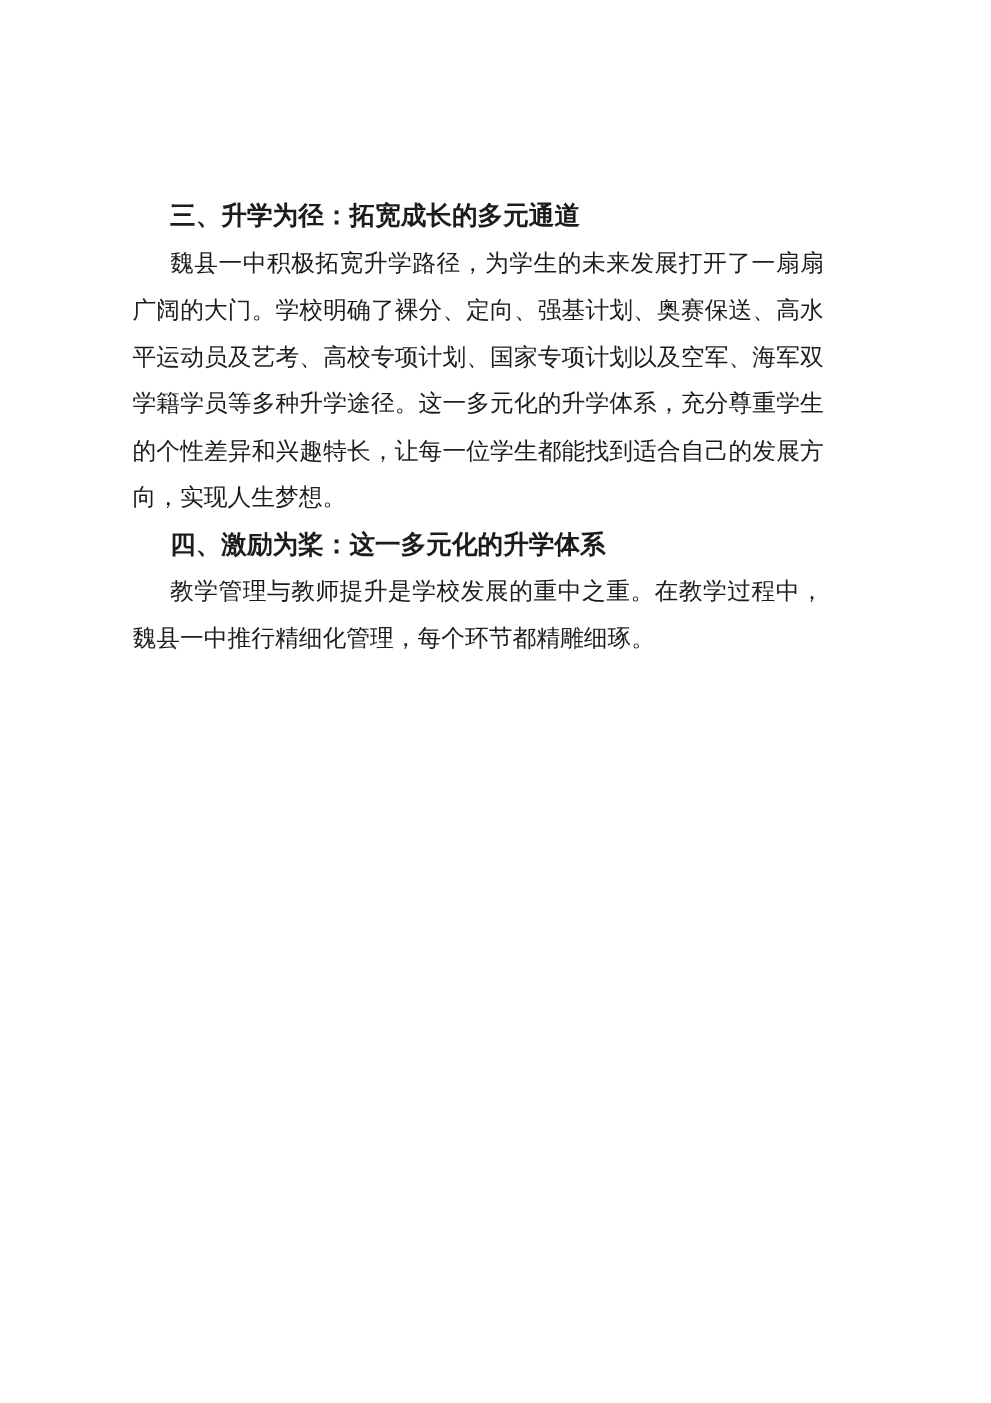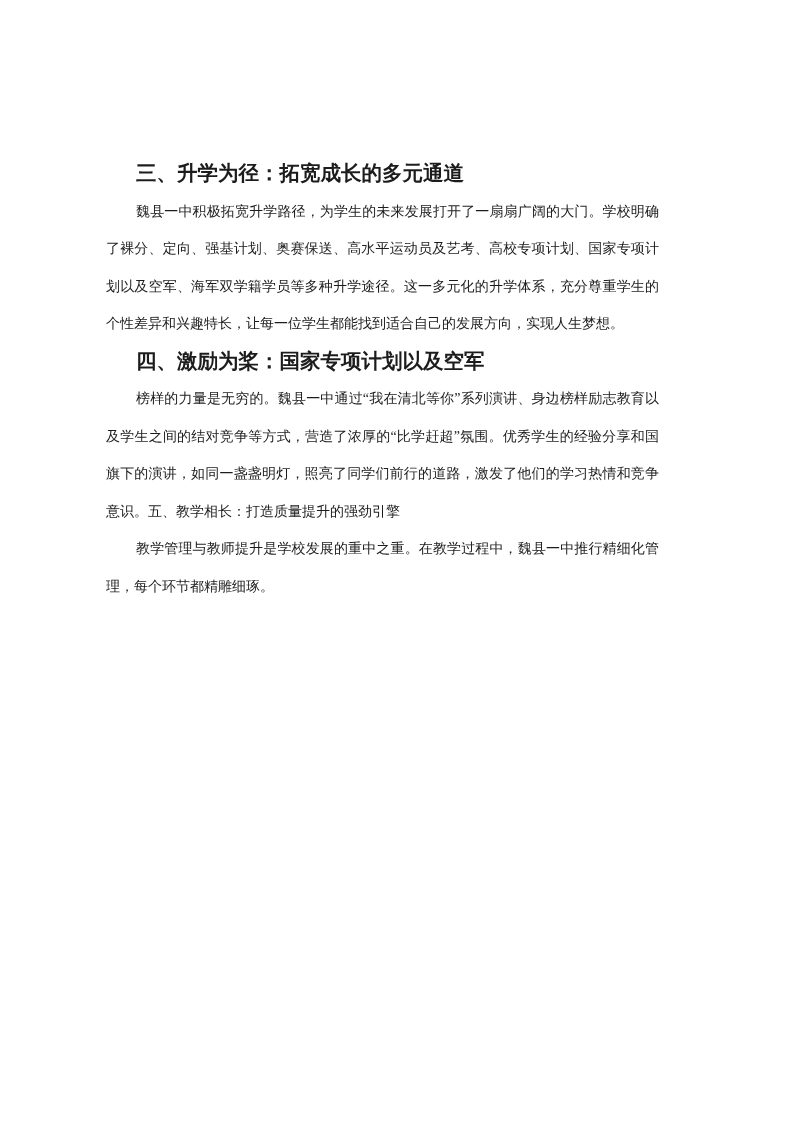--- a/index.html
+++ b/index.html
@@ -22,38 +22,37 @@
       background: #ffffff;
     }
     .content {
       position: absolute;
       left: 106px;
       top: 155px;
       width: 553px;
     }
     .doc-block {
       font-family: "Liberation Serif", "DejaVu Serif", serif;
-      font-size: 14px;
+      font-size: 19px;
       line-height: 37.5px;
       color: #1c1c1c;
       text-align: justify;
       margin: 0;
       padding: 0;
       text-indent: 30px;
       word-break: break-all;
     }
     .doc-heading {
       font-weight: 700;
       font-size: 20.5px;
     }
   </style>
 </head>
 <body>
 
 <div class="page">
   <div class="content">
     <h2 class="doc-block doc-heading">三、升学为径：拓宽成长的多元通道</h2>
     <p class="doc-block">魏县一中积极拓宽升学路径，为学生的未来发展打开了一扇扇广阔的大门。学校明确了裸分、定向、强基计划、奥赛保送、高水平运动员及艺考、高校专项计划、国家专项计划以及空军、海军双学籍学员等多种升学途径。这一多元化的升学体系，充分尊重学生的个性差异和兴趣特长，让每一位学生都能找到适合自己的发展方向，实现人生梦想。</p>
-    <h2 class="doc-block doc-heading">四、激励为桨：国家专项计划以及空军</h2>
-    <p class="doc-block">榜样的力量是无穷的。魏县一中通过“我在清北等你”系列演讲、身边榜样励志教育以及学生之间的结对竞争等方式，营造了浓厚的“比学赶超”氛围。优秀学生的经验分享和国旗下的演讲，如同一盏盏明灯，照亮了同学们前行的道路，激发了他们的学习热情和竞争意识。五、教学相长：打造质量提升的强劲引擎</p>
+    <h2 class="doc-block doc-heading">四、激励为桨：这一多元化的升学体系</h2>
     <p class="doc-block">教学管理与教师提升是学校发展的重中之重。在教学过程中，魏县一中推行精细化管理，每个环节都精雕细琢。</p>
   </div>
 </div>
 
 </body></html>

